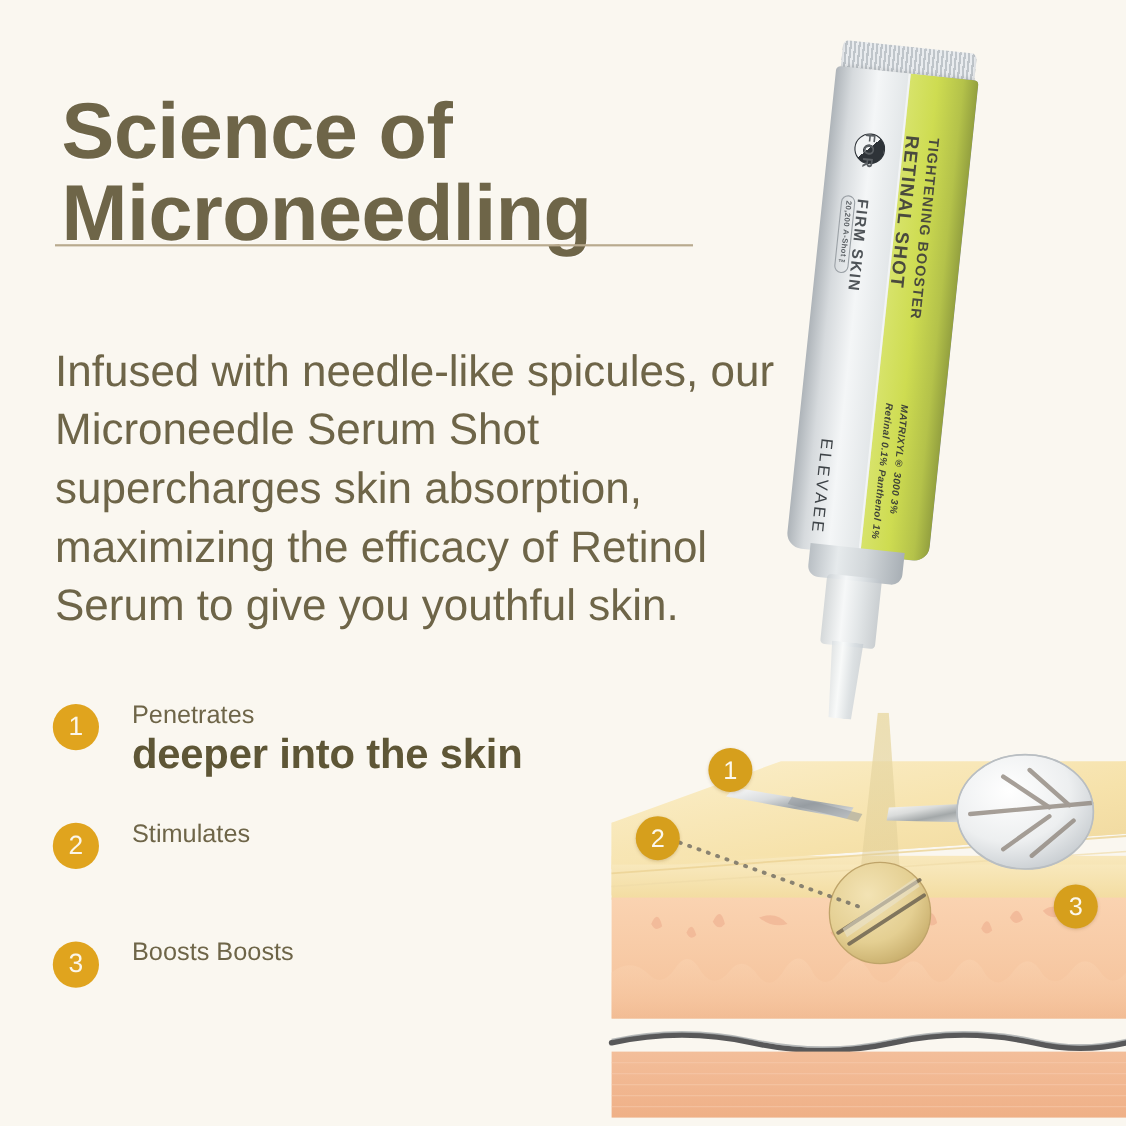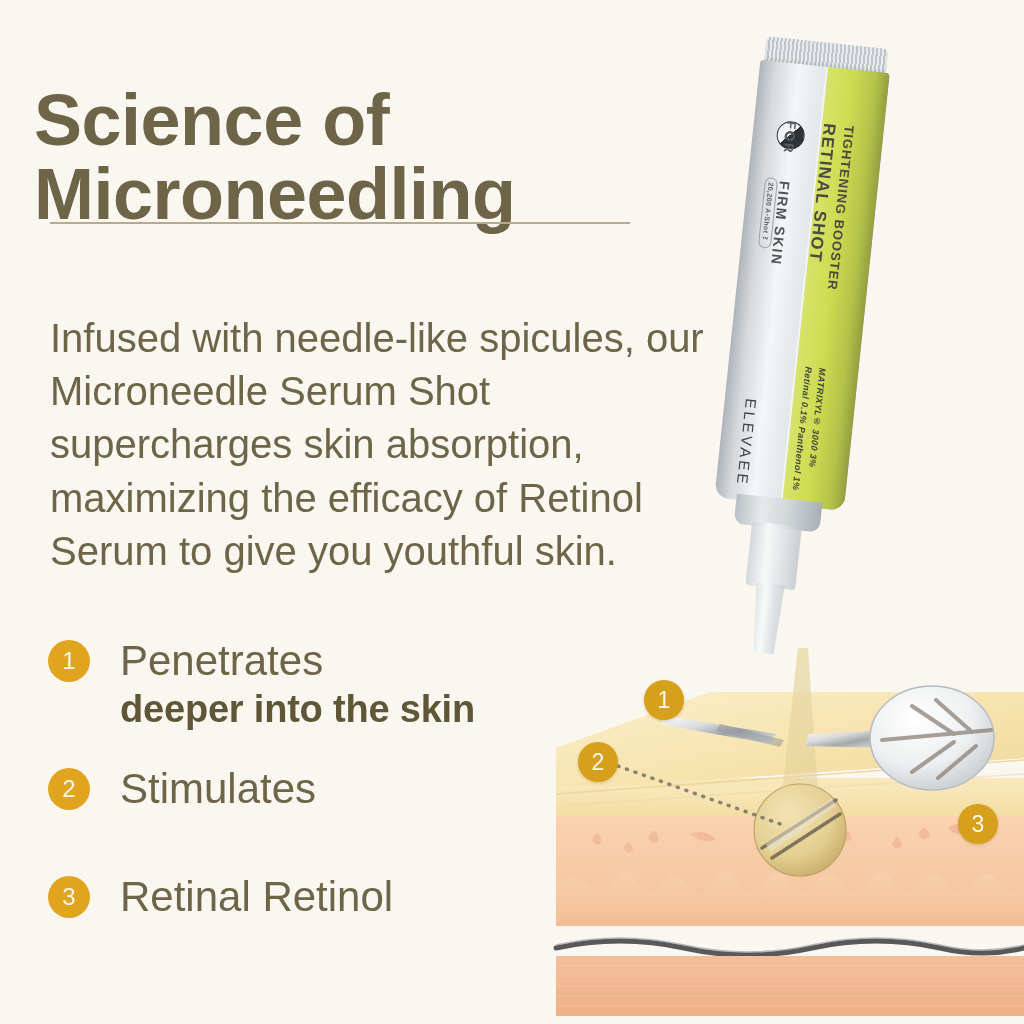--- a/index.html
+++ b/index.html
@@ -12,21 +12,21 @@
   #page {
     position: relative;
     width: 1024px; height: 1024px;
     background: #FAF7F0;
     overflow: hidden;
   }
 
   
   #headline {
     position: absolute;
-    left: 34px; top: 36px;
+    left: 56px; top: 36px;
     width: 620px;
     font-size: 72px;
     line-height: 1.02;
     font-weight: 700;
     letter-spacing: -0.5px;
     color: #6E6548;
     text-shadow: 1px 1px 0 rgba(255,255,255,0.5);
   }
   #headline .l2 { display:block; }
 
@@ -69,21 +69,21 @@
     color: #FBF6EA;
     font-size: 24px;
     font-weight: 400;
     display: flex;
     align-items: center;
     justify-content: center;
     line-height: 1;
   }
   .benefit-line1 {
     display: block;
-    font-size: 42px;
+    font-size: 23px;
     font-weight: 400;
     color: #6E6548;
     line-height: 1.18;
   }
   .benefit-line2 {
     display: block;
     font-size: 38px;
     font-weight: 700;
     color: #5E5636;
     line-height: 1.22;
@@ -297,21 +297,21 @@
       <span class="benefit-line2">deeper into the skin</span>
     </div>
 
     <div class="benefit">
       <span class="benefit-badge">2</span>
       <span class="benefit-line1">Stimulates</span>
     </div>
 
     <div class="benefit">
       <span class="benefit-badge">3</span>
-      <span class="benefit-line1">Retinal Retinol</span>
+      <span class="benefit-line1">Boosts Boosts</span>
     </div>
 
   </div>
 
   <div id="tube-wrap">
     <div class="tube-crimp"></div>
 
     <div class="tube-body">
       <div class="tube-green"></div>
       <div class="tube-green-edge"></div>

